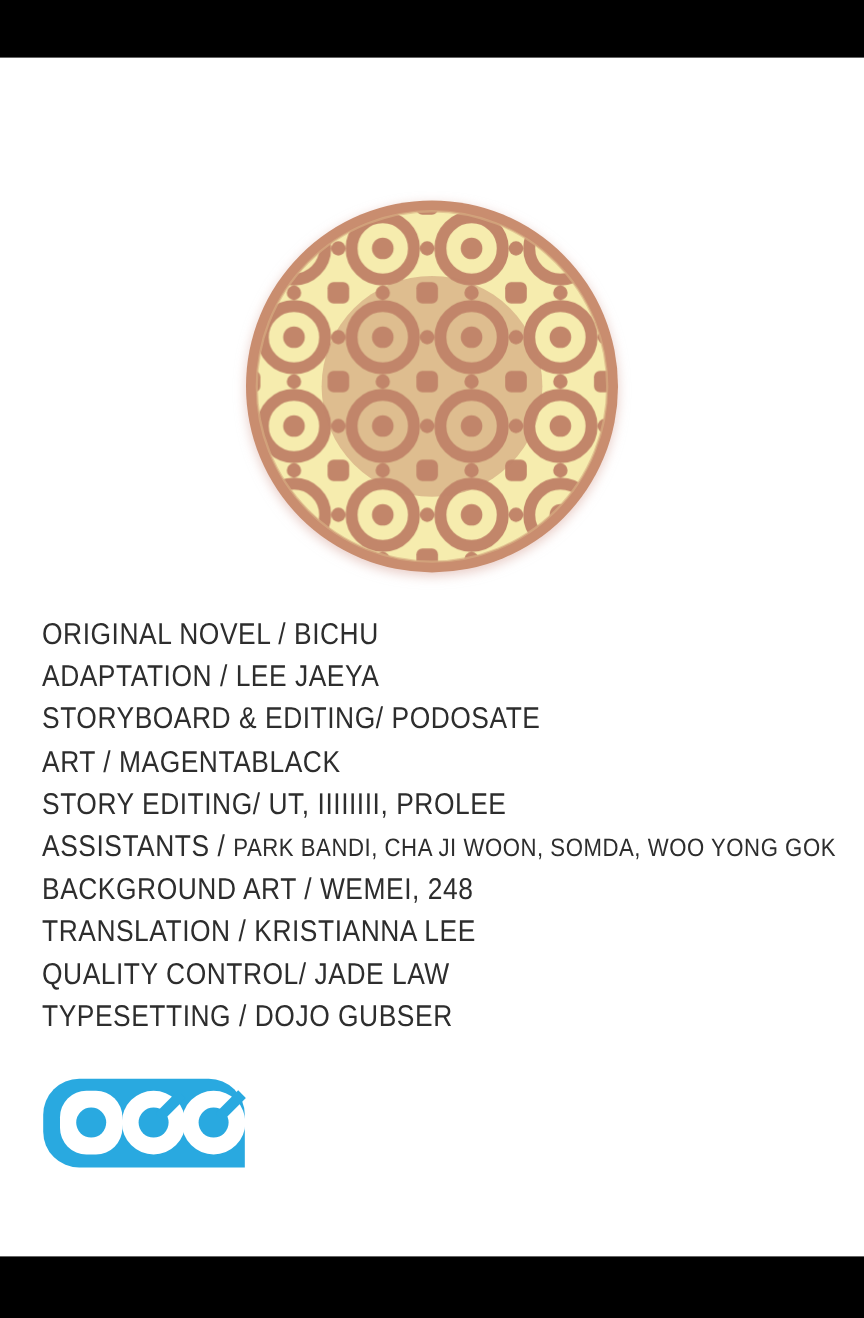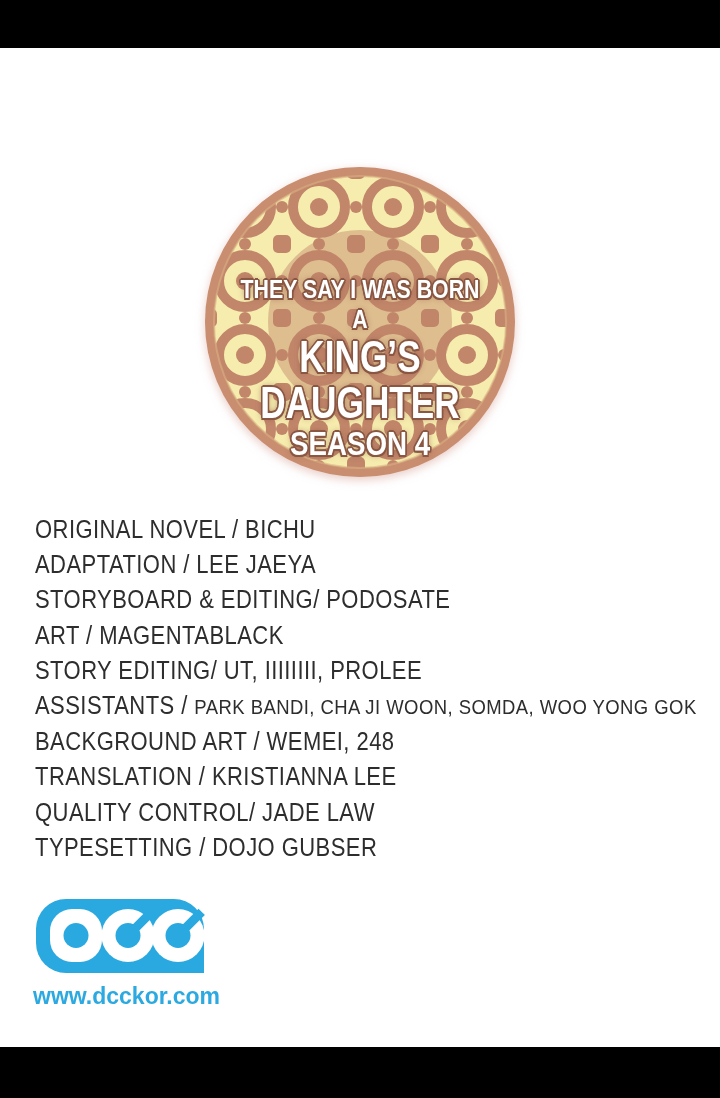--- a/index.html
+++ b/index.html
@@ -57,25 +57,20 @@
           <circle cx="74" cy="37" r="6" fill="#c2866a"></circle>
           <circle cx="37" cy="0" r="6" fill="#c2866a"></circle>
           <circle cx="37" cy="74" r="6" fill="#c2866a"></circle>
         </pattern>
       </defs>
       <circle cx="156" cy="156" r="155" fill="#c98d6f"></circle>
       <circle cx="156" cy="156" r="146" fill="url(#orn)"></circle>
       <circle cx="156" cy="156" r="92" fill="#c2866a" opacity="0.45"></circle>
       <circle cx="156" cy="156" r="146" fill="none" stroke="#d9b183" stroke-width="2" opacity="0.6"></circle>
     </svg>
-    <div class="medallion-title">
-      <div class="t-line1">THEY SAY I WAS BORN A</div>
-      <div class="t-line2">KING’S DAUGHTER</div>
-      <div class="t-line3">SEASON 4</div>
-    </div>
   </div>
 
   <div class="credits">
     <div class="credit-line"><span>ORIGINAL NOVEL / BICHU</span></div>
     <div class="credit-line"><span>ADAPTATION / LEE JAEYA</span></div>
     <div class="credit-line"><span>STORYBOARD &amp; EDITING/ PODOSATE</span></div>
     <div class="credit-line"><span>ART / MAGENTABLACK</span></div>
     <div class="credit-line"><span>STORY EDITING/ UT, IIIIIIII, PROLEE</span></div>
     <div class="credit-line"><span>ASSISTANTS / </span><span class="names">PARK BANDI, CHA JI WOON, SOMDA, WOO YONG GOK</span></div>
     <div class="credit-line"><span>BACKGROUND ART / WEMEI, 248</span></div>
@@ -93,18 +88,17 @@
       <circle cx="93" cy="37.5" r="12.5" fill="#29a9e0"></circle>
       <g transform="rotate(45 93 37.5)">
           <rect x="88.5" y="4" width="9" height="27" fill="#29a9e0"></rect>
         </g>
       <circle cx="143" cy="37.5" r="26.5" fill="#ffffff"></circle>
       <circle cx="143" cy="37.5" r="12.5" fill="#29a9e0"></circle>
       <g transform="rotate(45 143 37.5)">
           <rect x="138.5" y="4" width="9" height="27" fill="#29a9e0"></rect>
         </g>
     </svg>
-    <div class="website-url">www.dcckor.com</div>
   </div>
 
   <div class="letterbox bottom"></div>
 
 </div>
 
 </body></html>

